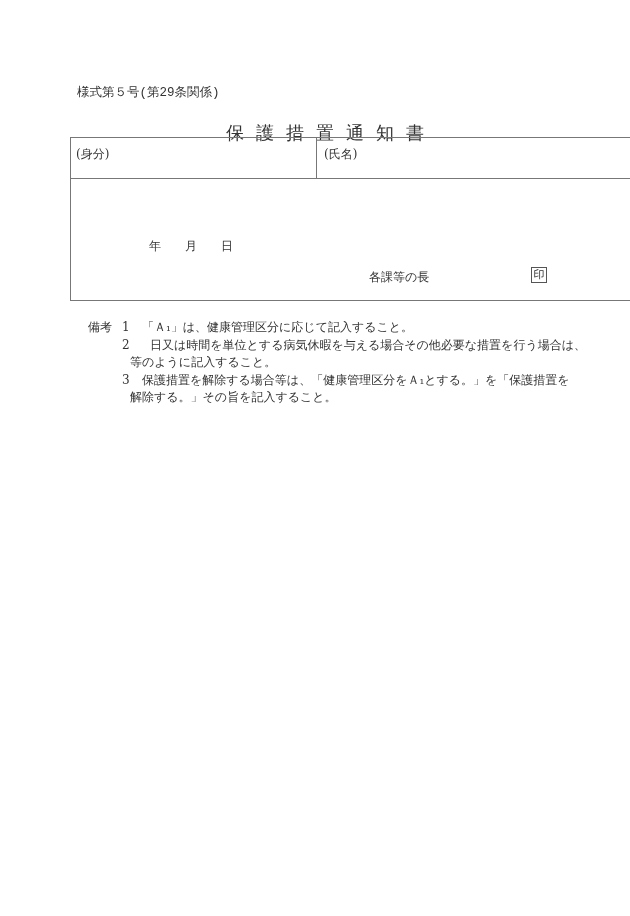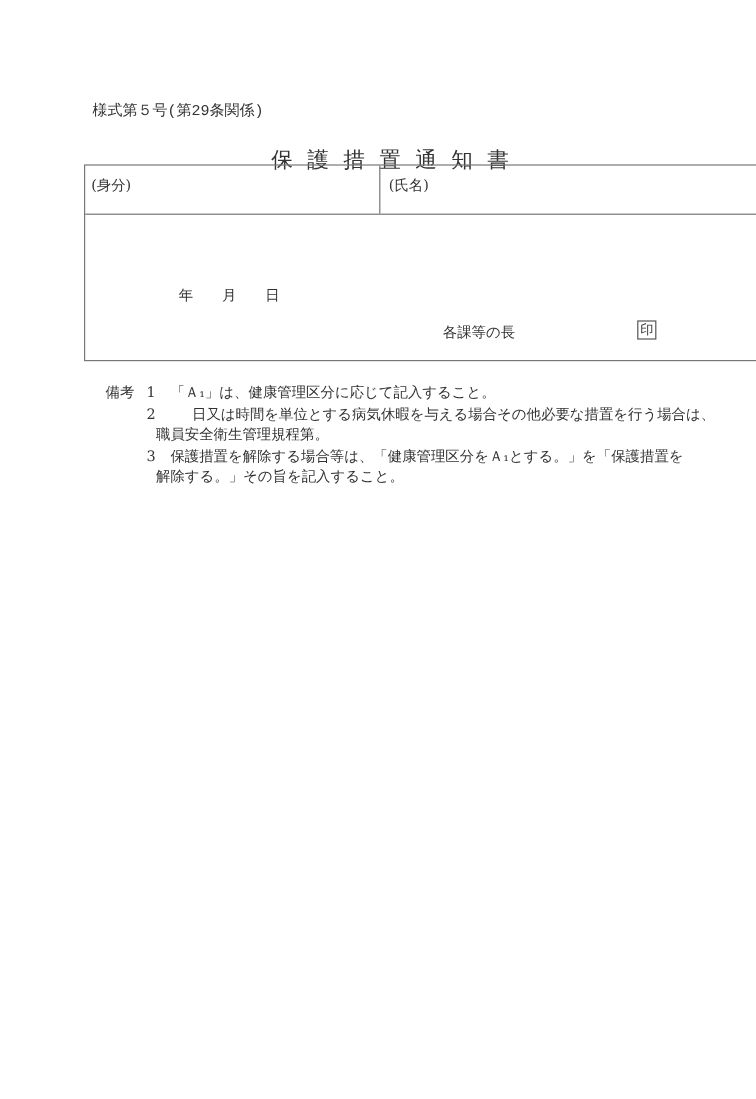--- a/index.html
+++ b/index.html
@@ -45,24 +45,24 @@
 </div>
 
 <div class="notes">
   <div class="note-row">
     <span class="abs" style="left:0">備考</span>
     <span class="abs" style="left:34px">1</span>
     <span class="abs" style="left:54px">「Ａ₁」は、健康管理区分に応じて記入すること。</span>
   </div>
   <div class="note-row">
     <span class="abs" style="left:34px">2</span>
-    <span class="abs" style="left:72px">日又は時間を単位とする病気休暇を与える場合その他必要な措置を行う場合は、</span>
+    <span class="abs" style="left:62px">日又は時間を単位とする病気休暇を与える場合その他必要な措置を行う場合は、</span>
   </div>
   <div class="note-row">
-    <span class="abs" style="left:42px">職員安全衛生管理規程第。</span>
+    <span class="abs" style="left:42px">等のように記入すること。</span>
   </div>
   <div class="note-row">
     <span class="abs" style="left:34px">3</span>
     <span class="abs" style="left:54px">保護措置を解除する場合等は、「健康管理区分をＡ₁とする。」を「保護措置を</span>
   </div>
   <div class="note-row">
     <span class="abs" style="left:42px">解除する。」その旨を記入すること。</span>
   </div>
 </div>
 

